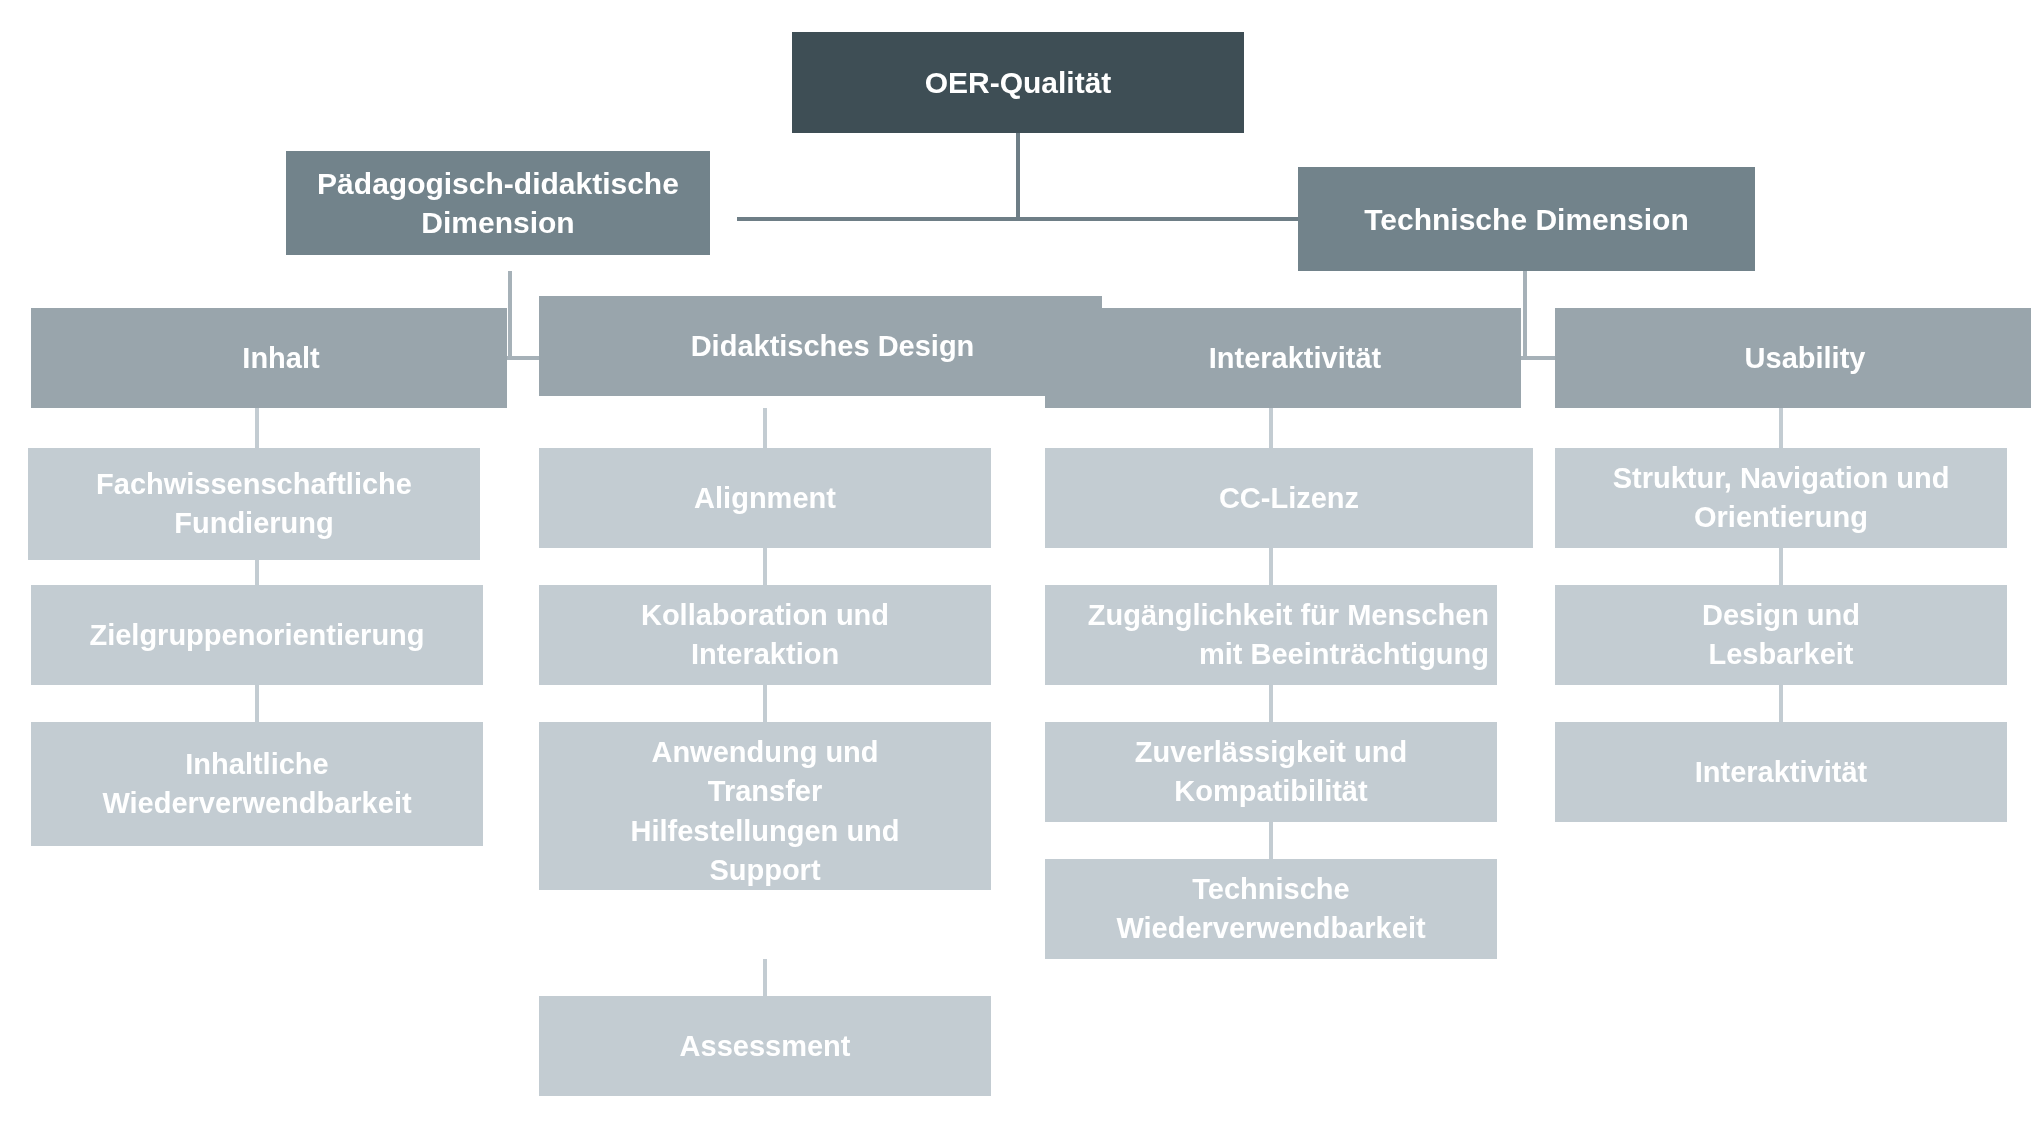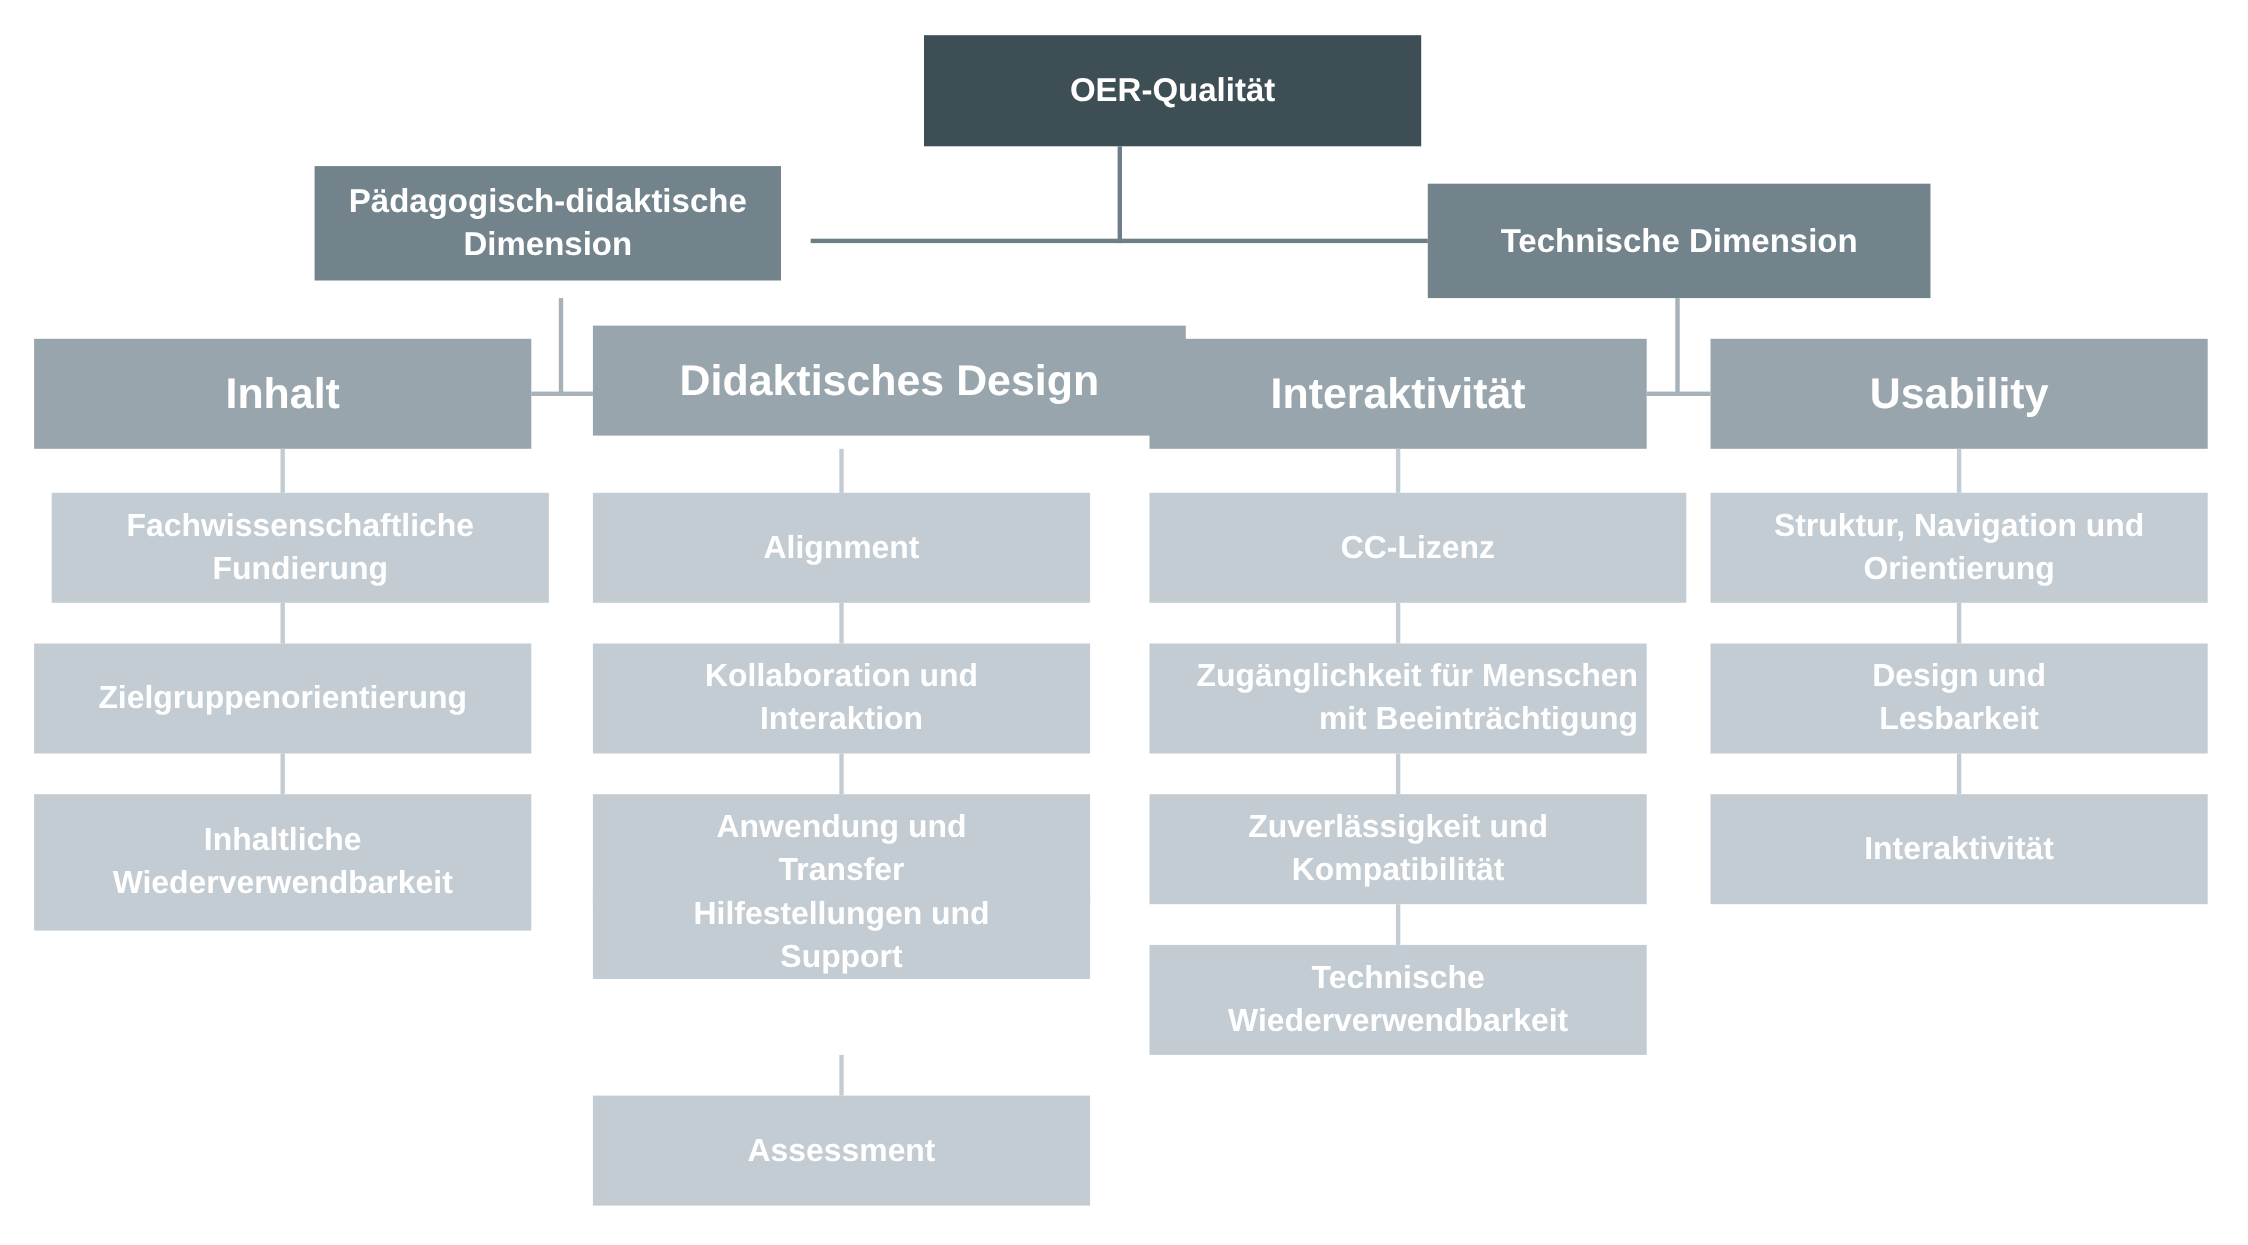--- a/index.html
+++ b/index.html
@@ -9,23 +9,23 @@
     background:var(--background,#fff);
     font-family:"Liberation Sans",sans-serif;
     overflow:hidden;
   }
   .node{
     position:absolute;
     display:flex;align-items:center;justify-content:center;
     color:var(--text,#fff);
     font-weight:700;
   }
-  .root{background:var(--root-box,#3E4E55);font-size:30px;margin-left:48px;}
+  .root{background:var(--root-box,#3E4E55);font-size:30px;}
   .dim {background:var(--dimension-box,#72838B);font-size:30px;}
-  .cat {background:var(--category-box,#99A5AC);font-size:39px;}
+  .cat {background:var(--category-box,#99A5AC);font-size:29px;padding-left:24px;}
   .item{background:var(--item-box,#C3CCD2);font-size:29px;}
   .lbl{
     display:block;width:100%;
     padding:0 8px;box-sizing:border-box;
     white-space:pre-line;
     text-align:center;
     line-height:39px;
   }
   .conn{position:absolute;}
   .c1{background:var(--connector-dark,#6E7E86);}
@@ -82,21 +82,21 @@
 
   <div class="conn c3" style="left:1269px;top:408px;width:4px;height:40px"></div>
   <div class="conn c3" style="left:1269px;top:548px;width:4px;height:37px"></div>
   <div class="conn c3" style="left:1269px;top:685px;width:4px;height:37px"></div>
   <div class="conn c3" style="left:1269px;top:822px;width:4px;height:37px"></div>
 
   <div class="conn c3" style="left:1779px;top:408px;width:4px;height:40px"></div>
   <div class="conn c3" style="left:1779px;top:548px;width:4px;height:37px"></div>
   <div class="conn c3" style="left:1779px;top:685px;width:4px;height:37px"></div>
 
-  <div class="node item" style="left:47px;top:448px;width:452px;height:100px">
+  <div class="node item" style="left:28px;top:448px;width:452px;height:112px">
     <span class="lbl">Fachwissenschaftliche
 Fundierung</span>
   </div>
   <div class="node item" style="left:31px;top:585px;width:452px;height:100px">
     <span class="lbl">Zielgruppenorientierung</span>
   </div>
   <div class="node item" style="left:31px;top:722px;width:452px;height:124px">
     <span class="lbl">Inhaltliche
 Wiederverwendbarkeit</span>
   </div>

